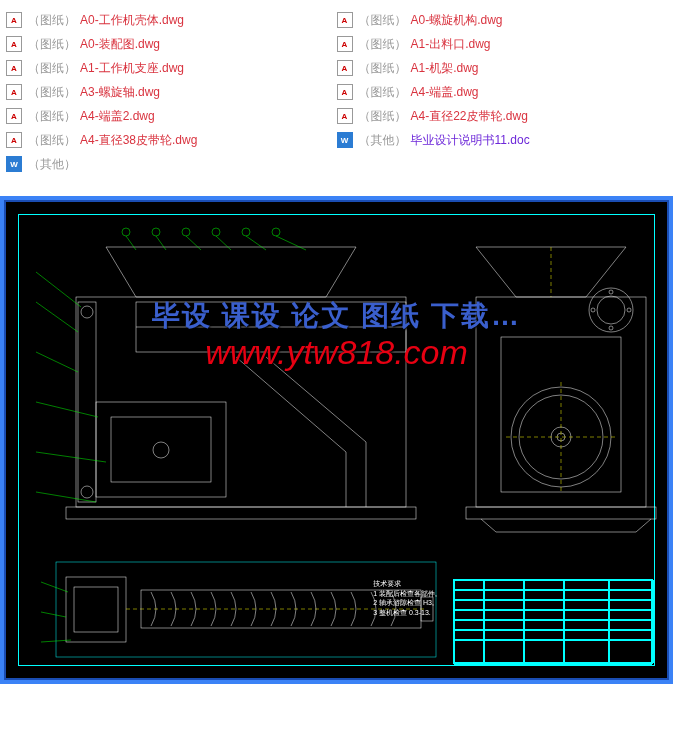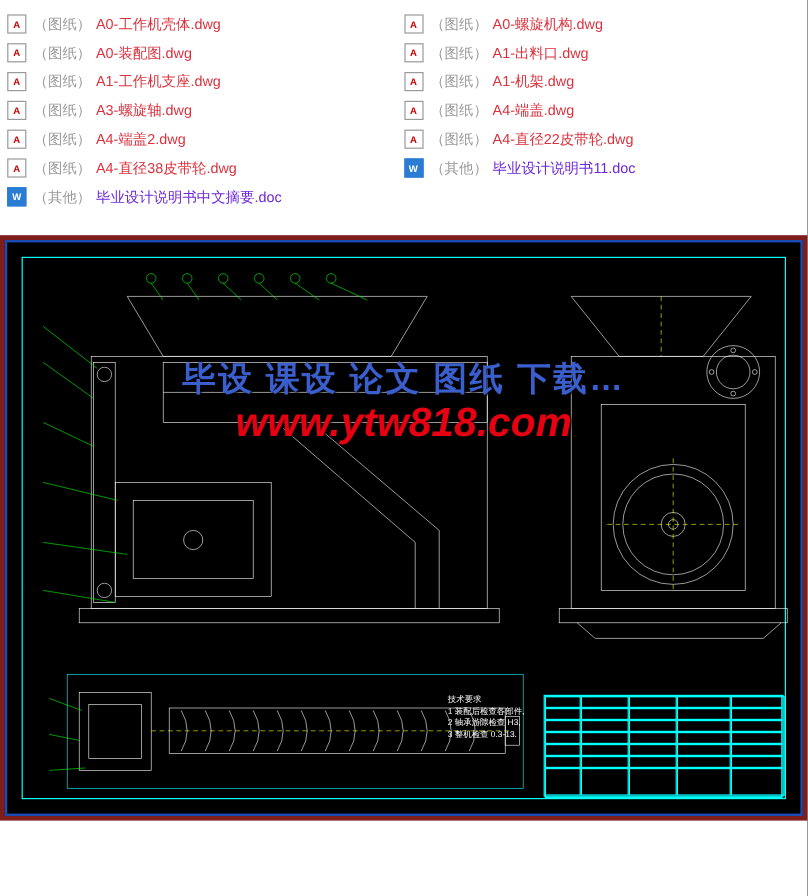--- a/index.html
+++ b/index.html
@@ -47,21 +47,21 @@
     }
     .file-name {
       color: #d9333f;
       cursor: pointer;
       text-align: right;
     }
     .file-row.other .file-name { color: #6d28d9; }
     
     .cad-section {
       padding: 4px;
-      background: #7f1d1d;
+      background: #3b82f6;
     }
     .cad-frame {
       position: relative;
       width: 665px;
       height: 480px;
       background: #000;
       border: 2px solid #1a4db3;
       overflow: hidden;
     }
     .cad-inner-border {
@@ -86,21 +86,21 @@
     .watermark-line1 {
       color: #3a5fcd;
       font-size: 28px;
       font-weight: bold;
       text-shadow: 1px 1px 2px #000;
       letter-spacing: 2px;
     }
     .watermark-line2 {
       color: #e60012;
       font-size: 34px;
-      font-weight: bold;
+      font-weight: normal;
       font-style: italic;
       text-shadow: 1px 1px 2px #000;
       margin-top: -2px;
     }
     .titleblock {
       position: absolute;
       right: 14px;
       bottom: 14px;
       width: 200px;
       height: 85px;
@@ -156,21 +156,20 @@
       <span class="file-name">A4-端盖2.dwg</span>
     </div>
     <div class="file-row">
       <span class="file-icon">A</span>
       <span class="file-tag">（图纸）</span>
       <span class="file-name">A4-直径38皮带轮.dwg</span>
     </div>
     <div class="file-row other">
       <span class="file-icon doc">W</span>
       <span class="file-tag">（其他）</span>
-      <span class="file-name">毕业设计说明书中文摘要.doc</span>
     </div>
   </div>
   <div class="file-column">
     <div class="file-row">
       <span class="file-icon">A</span>
       <span class="file-tag">（图纸）</span>
       <span class="file-name">A0-螺旋机构.dwg</span>
     </div>
     <div class="file-row">
       <span class="file-icon">A</span>

